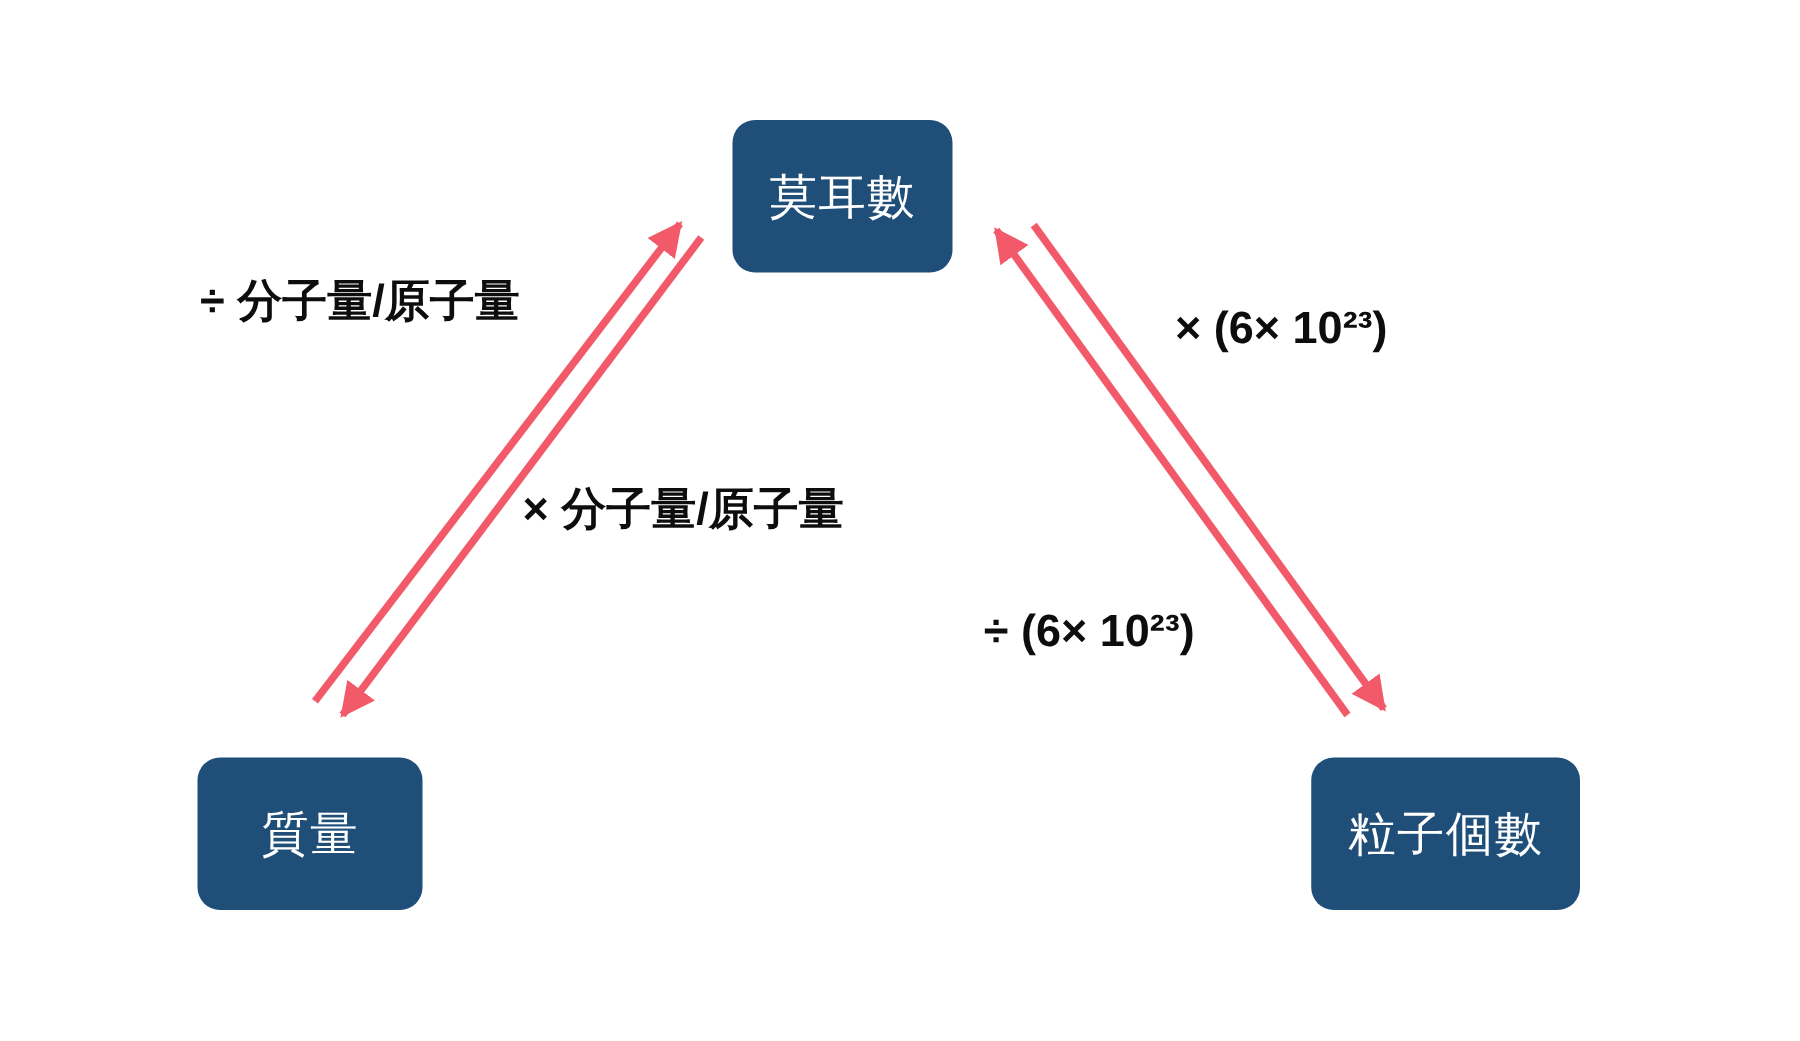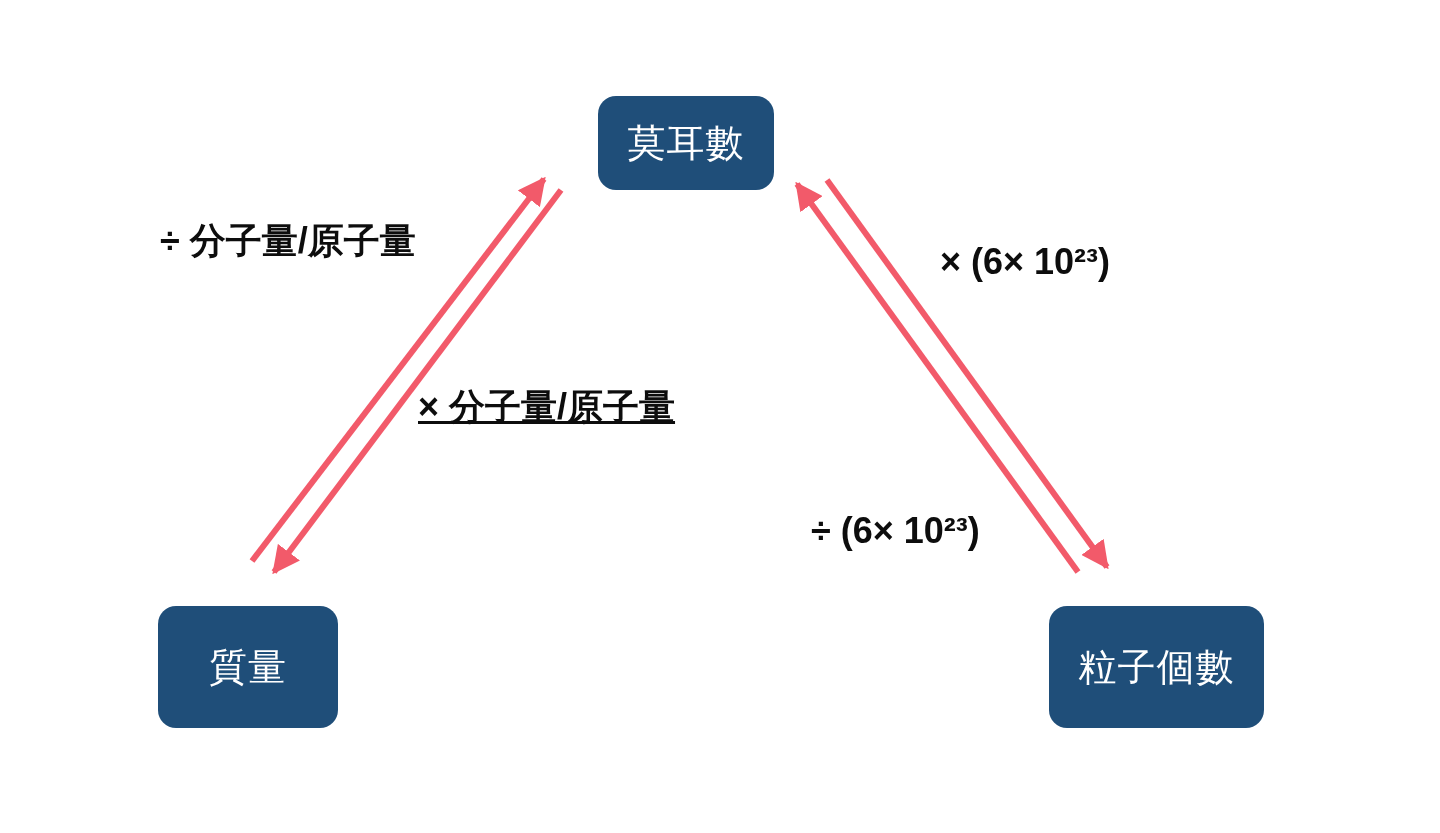--- a/index.html
+++ b/index.html
@@ -32,35 +32,35 @@
     background: #1F4E79;
     color: #ffffff;
     border-radius: 18px;
     display: flex;
     align-items: center;
     justify-content: center;
     font-size: 38px;
     font-weight: 400;
     letter-spacing: 1px;
   }
-  .node-mole      { left: 598px;  top: 96px;  width: 176px; height: 94px; }
+  .node-mole      { left: 586px;  top: 96px;  width: 176px; height: 122px; }
   .node-mass      { left: 158px;  top: 606px; width: 180px; height: 122px; }
   .node-particles { left: 1049px; top: 606px; width: 215px; height: 122px; }
   .edge-label {
     position: absolute;
     color: #0d0d0d;
     font-size: 36px;
     font-weight: 700;
     white-space: nowrap;
     line-height: 43px;
   }
   .label-mass-to-mole      { left: 160px; top: 219px; text-align: right; }
-  .label-mole-to-mass      { left: 418px; top: 385px; text-decoration: underline; }
+  .label-mole-to-mass      { left: 418px; top: 385px; }
   .label-mole-to-particles { left: 922px; top: 240px; margin-left: 18px; }
-  .label-particles-to-mole { left: 787px; top: 509px; margin-left: 24px; }
+  .label-particles-to-mole { left: 787px; top: 483px; }
 </style>
 </head>
 <body>
 
 <div class="canvas">
 
   <svg class="arrows-layer" width="1440" height="833" viewBox="0 0 1440 833" xmlns="http://www.w3.org/2000/svg">
     <defs>
       <marker id="arrowhead" viewBox="0 0 10 10" refX="9" refY="5" markerWidth="4.6" markerHeight="4.6" orient="auto-start-reverse">
         <path d="M 0 0 L 10 5 L 0 10 z" fill="#F25A6A"></path>

